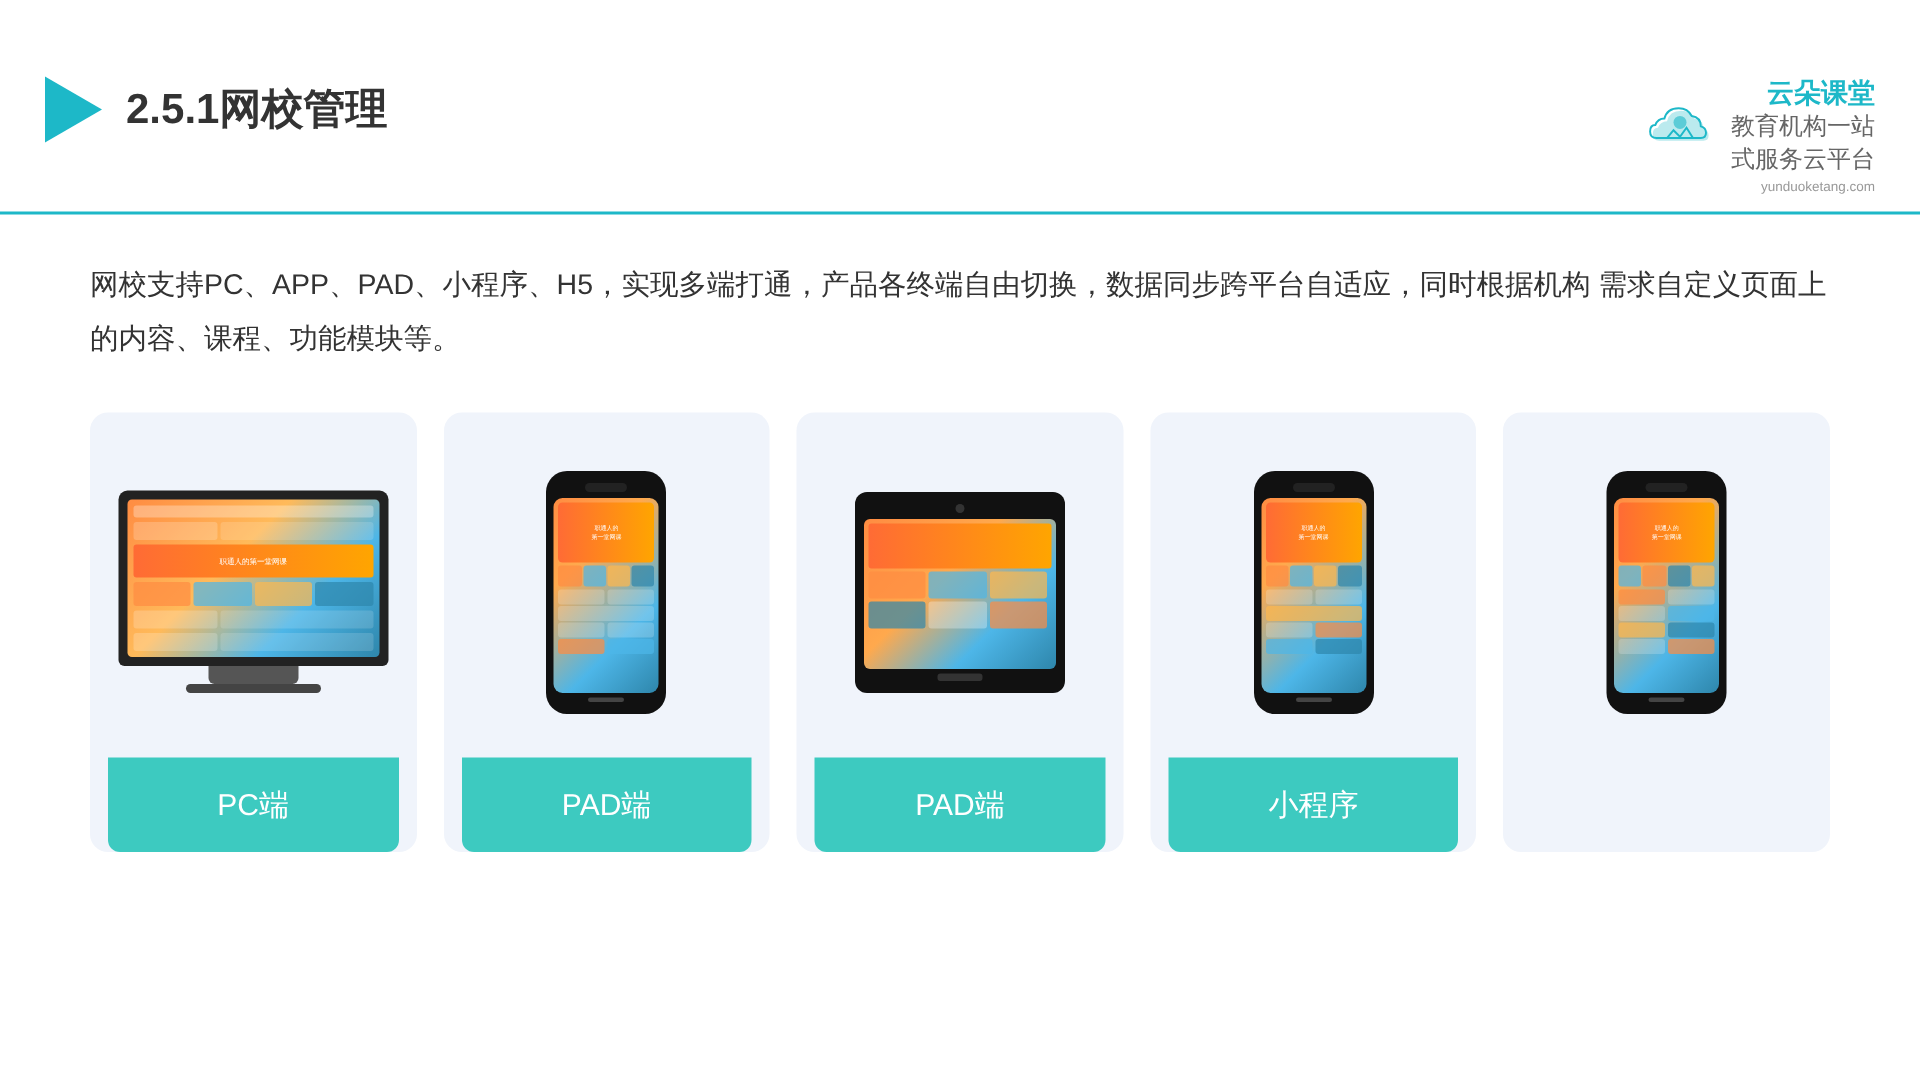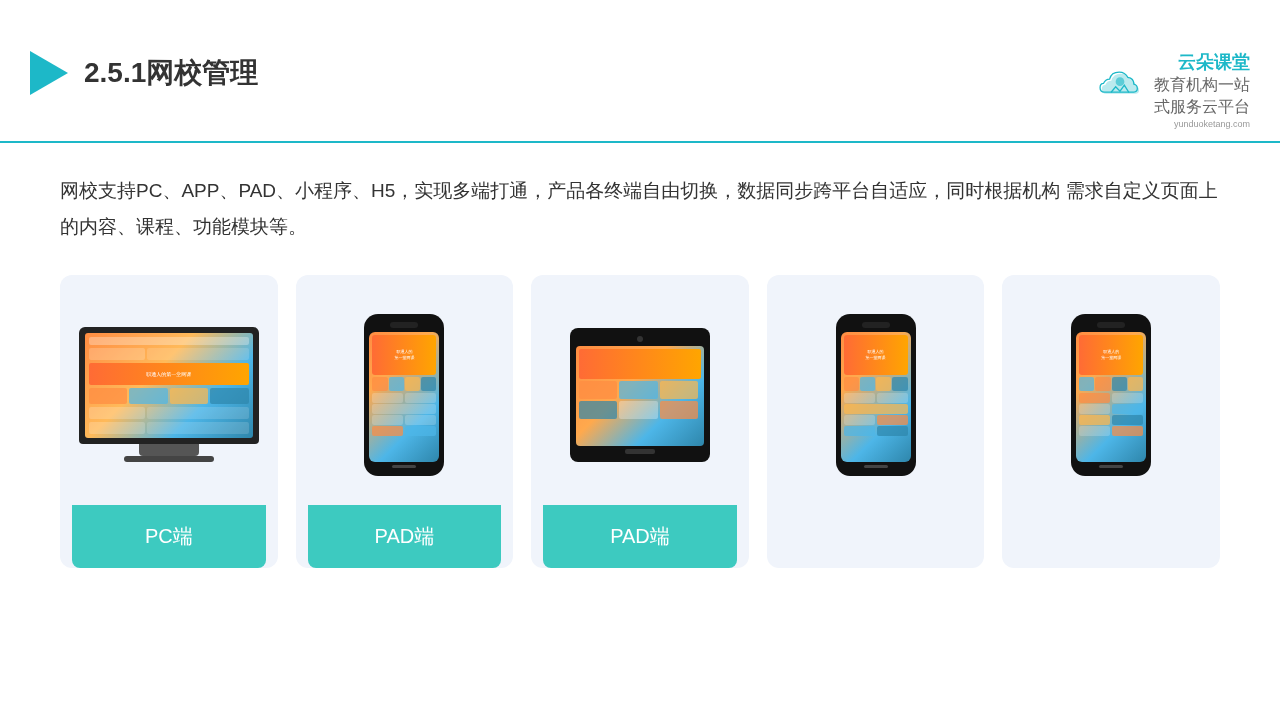--- a/index.html
+++ b/index.html
@@ -492,20 +492,21 @@
                 <div class="phone-content-row">
                   <div class="phone-content-item color2"></div>
                   <div class="phone-content-item color4"></div>
                 </div>
               </div>
             </div>
           </div>
           <div class="phone-home-indicator"></div>
         </div>
       </div>
+      <div class="card-label">小程序</div>
     </div>
 
     <div class="device-card">
       <div class="device-image-area">
         <div class="phone-mockup">
           <div class="phone-notch"></div>
           <div class="phone-screen">
             <div class="phone-screen-inner">
               <div class="phone-top-area">
                 <div class="phone-top-text">职通人的<br>第一堂网课</div>

